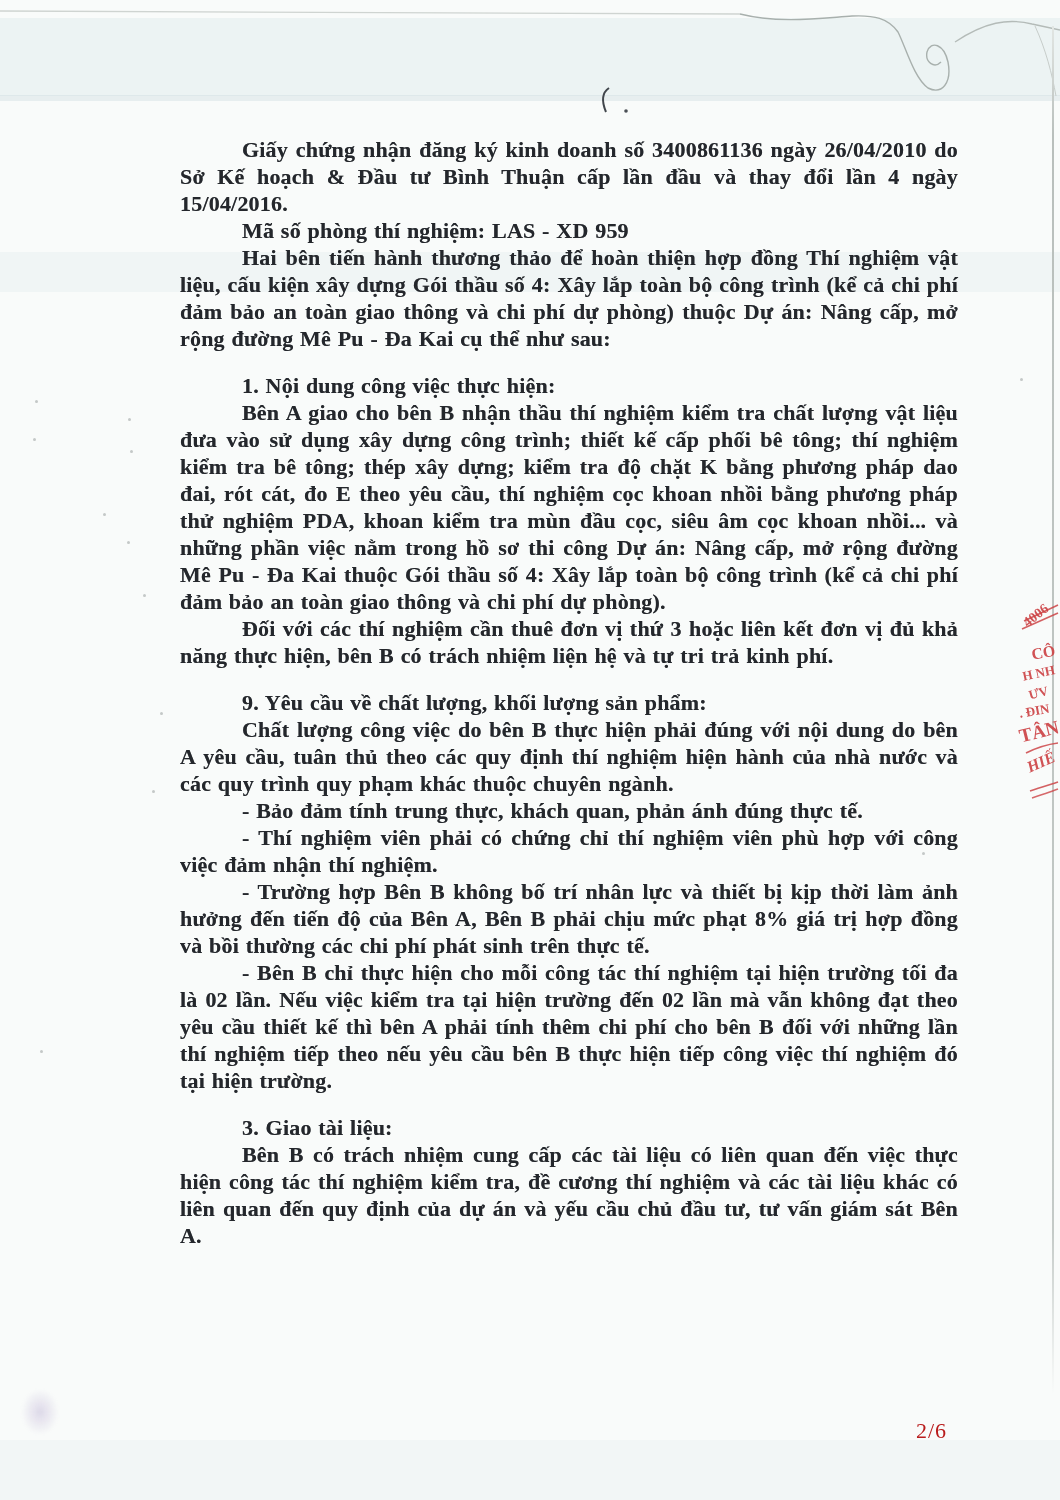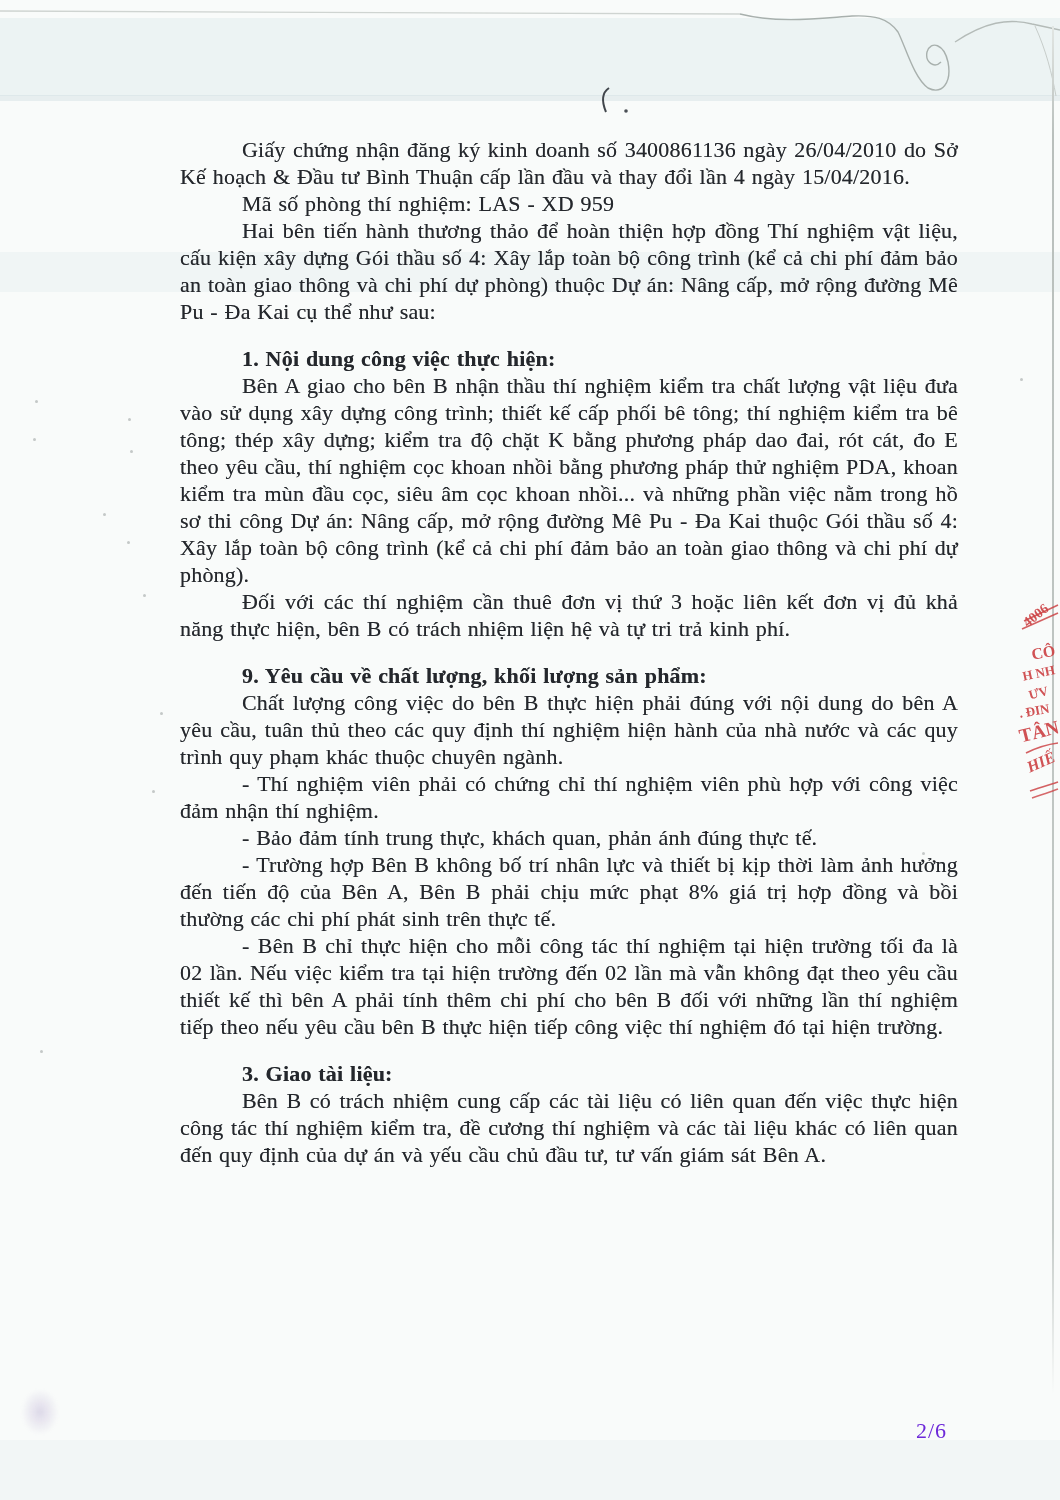--- a/index.html
+++ b/index.html
@@ -21,40 +21,40 @@
     position:absolute;left:1052px;top:26px;width:2px;height:1368px;
     background:linear-gradient(#e2e6e3, #b9bfbc 8%, #c4cac7 88%, rgba(196,202,199,0));
   }
   
   .content{
     position:absolute;left:180px;top:136px;width:778px;
     color:#24272c;font-size:22px;line-height:27px;text-align:justify;
     letter-spacing:0.2px;word-spacing:1px;
     text-shadow:0 0 0.3px rgba(42,45,50,0.55);
   }
-  .content p{margin:0;text-indent:62px;}
+  .content p{margin:0;text-indent:62px;font-weight:bold;}
   .content p.heading{font-weight:bold;margin-top:20px;}
   
   .stamp-frag{
     position:absolute;color:#cd4446;font-weight:bold;white-space:nowrap;
     transform-origin:left top;opacity:0.92;
   }
   .stamp-arcs{position:absolute;left:1000px;top:595px;pointer-events:none;}
   
   .pen-svg{position:absolute;left:590px;top:80px;pointer-events:none;}
   .speck{position:absolute;width:3px;height:3px;border-radius:50%;
     background:#8f9596;opacity:0.5;}
   .smudge{
     position:absolute;left:14px;top:1380px;width:52px;height:64px;
     background:radial-gradient(closest-side,rgba(158,138,193,0.30),rgba(158,138,193,0) 72%);
     filter:blur(1.5px);
   }
   .page-number{
     position:absolute;left:916px;top:1418px;
-    color:#6d28d9;font-size:22px;letter-spacing:1px;
+    color:#b91c1c;font-size:22px;letter-spacing:1px;
   }
 </style>
 </head>
 <body>
 
 <div class="page">
 
   <div class="tint t1"></div>
   <div class="tint t2"></div>
   <div class="tint t3"></div>
@@ -73,22 +73,22 @@
 
   <div class="content" id="content">
       <p class="body">Giấy chứng nhận đăng ký kinh doanh số 3400861136 ngày 26/04/2010 do Sở Kế hoạch &amp; Đầu tư Bình Thuận cấp lần đầu và thay đổi lần 4 ngày 15/04/2016.</p>
       <p class="body">Mã số phòng thí nghiệm: LAS - XD 959</p>
       <p class="body">Hai bên tiến hành thương thảo để hoàn thiện hợp đồng Thí nghiệm vật liệu, cấu kiện xây dựng Gói thầu số 4: Xây lắp toàn bộ công trình (kể cả chi phí đảm bảo an toàn giao thông và chi phí dự phòng) thuộc Dự án: Nâng cấp, mở rộng đường Mê Pu - Đa Kai cụ thể như sau:</p>
       <p class="heading">1. Nội dung công việc thực hiện:</p>
       <p class="body">Bên A giao cho bên B nhận thầu thí nghiệm kiểm tra chất lượng vật liệu đưa vào sử dụng xây dựng công trình; thiết kế cấp phối bê tông; thí nghiệm kiểm tra bê tông; thép xây dựng; kiểm tra độ chặt K bằng phương pháp dao đai, rót cát, đo E theo yêu cầu, thí nghiệm cọc khoan nhồi bằng phương pháp thử nghiệm PDA, khoan kiểm tra mùn đầu cọc, siêu âm cọc khoan nhồi...  và những phần việc nằm trong hồ sơ thi công Dự án: Nâng cấp, mở rộng đường Mê Pu - Đa Kai thuộc Gói thầu số 4: Xây lắp toàn bộ công trình (kể cả chi phí đảm bảo an toàn giao thông và chi phí dự phòng).</p>
       <p class="body">Đối với các thí nghiệm cần thuê đơn vị thứ 3 hoặc liên kết đơn vị đủ khả năng thực hiện, bên B có trách nhiệm liện hệ và tự tri trả kinh phí.</p>
       <p class="heading">9. Yêu cầu về chất lượng, khối lượng sản phẩm:</p>
       <p class="body">Chất lượng công việc do bên B thực hiện phải đúng với nội dung do bên A yêu cầu, tuân thủ theo các quy định thí nghiệm hiện hành của nhà nước và các quy trình quy phạm khác thuộc chuyên ngành.</p>
+      <p class="body">- Bảo đảm tính trung thực, khách quan, phản ánh đúng thực tế.</p>
       <p class="body">- Thí nghiệm viên phải có chứng chỉ thí nghiệm viên phù hợp với công việc đảm nhận thí nghiệm.</p>
-      <p class="body">- Bảo đảm tính trung thực, khách quan, phản ánh đúng thực tế.</p>
       <p class="body">- Trường hợp Bên B không bố trí nhân lực và thiết bị kịp thời làm ảnh hưởng đến tiến độ của Bên A, Bên B phải chịu mức phạt 8% giá trị hợp đồng và bồi thường các chi phí phát sinh trên thực tế.</p>
       <p class="body">- Bên B chỉ thực hiện cho mỗi công tác thí nghiệm tại hiện trường tối đa là 02 lần. Nếu việc kiểm tra tại hiện trường đến 02 lần mà vẫn không đạt theo yêu cầu thiết kế thì bên A phải tính thêm chi phí cho bên B đối với những lần thí nghiệm tiếp theo nếu yêu cầu bên B thực hiện tiếp công việc thí nghiệm đó tại hiện trường.</p>
       <p class="heading">3. Giao tài liệu:</p>
       <p class="body">Bên B có trách nhiệm cung cấp các tài liệu có liên quan đến việc thực hiện công tác thí nghiệm kiểm tra, đề cương thí nghiệm và các tài liệu khác có liên quan đến quy định của dự án và yếu cầu chủ đầu tư, tư vấn giám sát Bên A.</p>
     </div>
 
   <div id="stamp-layer">
     <svg class="stamp-arcs" width="60" height="215" viewBox="0 0 60 215">
       <path d="M24 26 L58 10" stroke="#cd4446" stroke-width="1.6" fill="none" opacity="0.85"></path>
       <path d="M22 34 L58 18" stroke="#cd4446" stroke-width="1.6" fill="none" opacity="0.85"></path>

